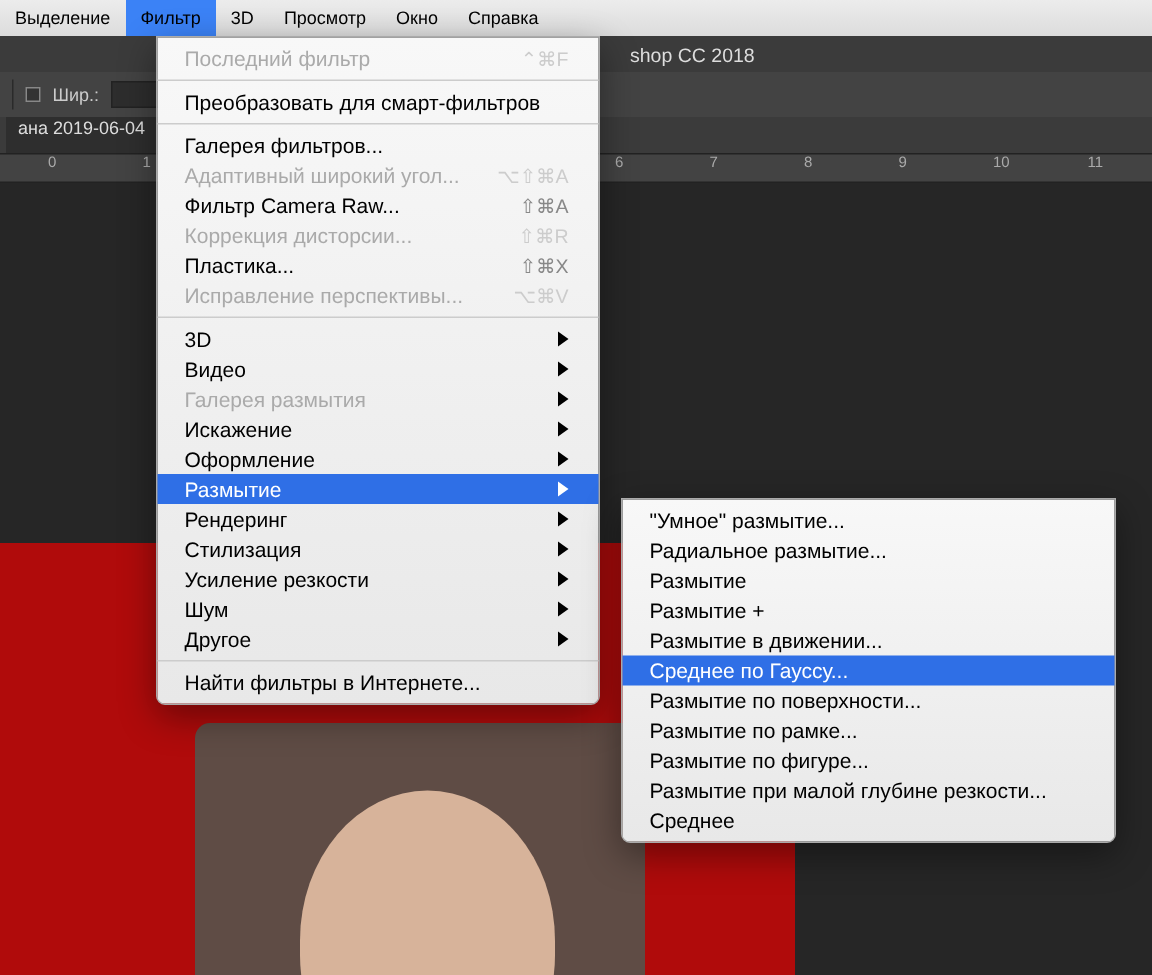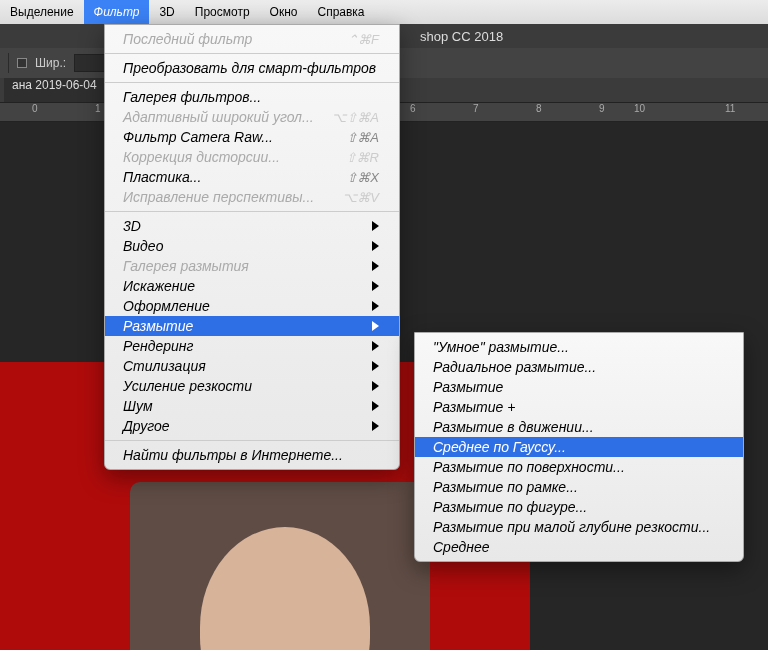--- a/index.html
+++ b/index.html
@@ -1,41 +1,41 @@
 <!DOCTYPE html>
 <html><head>
 <meta charset="utf-8">
 <style>
   * { box-sizing: border-box; margin: 0; padding: 0; font-family: -apple-system, "Helvetica Neue", Arial, sans-serif; }
   body { width: 768px; height: 650px; background: #333; overflow: hidden; position: relative; }
   
   .menubar { background: linear-gradient(#ececec, #dcdcdc); height: 24px; display: flex; align-items: center; font-size: 12px; color: #000; }
   .menubar .mi { padding: 0 10px; line-height: 24px; height: 24px; cursor: default; }
-  .menubar .mi.active { background: #3b82f6; color: #ffffff; font-style: italic; }
+  .menubar .mi.active { background: #3b82f6; color: #000000; }
   
   .titlebar { background: #3b3b3b; height: 24px; color: #ddd; font-size: 13px; display: flex; align-items: center; padding-left: 420px; }
   .optionsbar { background: #434343; height: 30px; display: flex; align-items: center; color: #ccc; font-size: 12px; padding-left: 8px; gap: 8px; }
   .optionsbar .sep { width: 1px; height: 20px; background: #2a2a2a; }
   .optionsbar .checkbox { width: 10px; height: 10px; border: 1px solid #888; background: #333; }
   .optionsbar .field { background: #2d2d2d; border: 1px solid #222; width: 70px; height: 18px; }
   
   .tab { background: #3b3b3b; height: 24px; display: flex; align-items: center; color: #ddd; font-size: 12px; padding-left: 4px; }
   .tab .lbl { background: #2e2e2e; padding: 0 8px; height: 100%; display: flex; align-items: flex-start; }
   
   .ruler { background: #434343; height: 20px; position: relative; color: #aaa; font-size: 10px; border-top: 1px solid #222; border-bottom: 1px solid #222; }
   .ruler span { position: absolute; top: 0; }
   
   .canvas { position: relative; height: 528px; background: #262626; }
   .redbg { position: absolute; left: 0; top: 240px; width: 530px; height: 300px; background: #b00b0b; }
   .person { position: absolute; left: 130px; top: 360px; width: 300px; height: 290px; background: #5f4c45; border-radius: 10px; }
   .hood { position: absolute; left: 120px; top: 500px; width: 320px; height: 160px; background: linear-gradient(#b8b8c0,#7a0a0d); border-radius: 160px 160px 0 0; }
   .face { position:absolute; left: 200px; top: 405px; width: 170px; height: 200px; background: #d7b39a; border-radius: 50% 50% 45% 45%; }
   
   .menu { position: absolute; background: linear-gradient(#f8f8f8,#e8e8e8); border: 1px solid #aaa; border-radius: 0 0 6px 6px; box-shadow: 0 8px 24px rgba(0,0,0,.4); font-size: 14px; padding: 4px 0; }
-  .menu .item { display: flex; align-items: center; justify-content: space-between; padding: 2px 20px 2px 18px; color: #000; cursor: default; min-height: 20px; font-style: italic; }
+  .menu .item { display: flex; align-items: center; justify-content: space-between; padding: 2px 20px 2px 18px; color: #000; cursor: default; min-height: 20px; }
   .menu .item.disabled { color: #aaa; }
   .menu .item.hl { background: #2f6fe6; color: #fff; }
   .menu .item .sc { font-size: 13px; color: #888; }
   .menu .item.disabled .sc { color: #ccc; }
   .menu hr { border: none; border-top: 1px solid #ccc; margin: 4px 0; }
   
   #m-filter { left: 104px; top: 24px; width: 296px; }
   #m-blur   { left: 414px; top: 332px; width: 330px; }
   
   .arrow-tri { width:0; height:0; border-top:5px solid transparent; border-bottom:5px solid transparent; border-left:7px solid #000; display:inline-block; }
@@ -74,21 +74,21 @@
     <span style="left: 32px;">0</span>
     <span style="left: 95px;">1</span>
     <span style="left: 158px;">2</span>
     <span style="left: 221px;">3</span>
     <span style="left: 284px;">4</span>
     <span style="left: 347px;">5</span>
     <span style="left: 410px;">6</span>
     <span style="left: 473px;">7</span>
     <span style="left: 536px;">8</span>
     <span style="left: 599px;">9</span>
-    <span style="left: 634px;">10</span>
+    <span style="left: 662px;">10</span>
     <span style="left: 725px;">11</span>
   </div>
 
 <div class="canvas">
   <div class="redbg"></div>
   <div class="hood"></div>
   <div class="person"></div>
   <div class="face"></div>
 </div>
 

